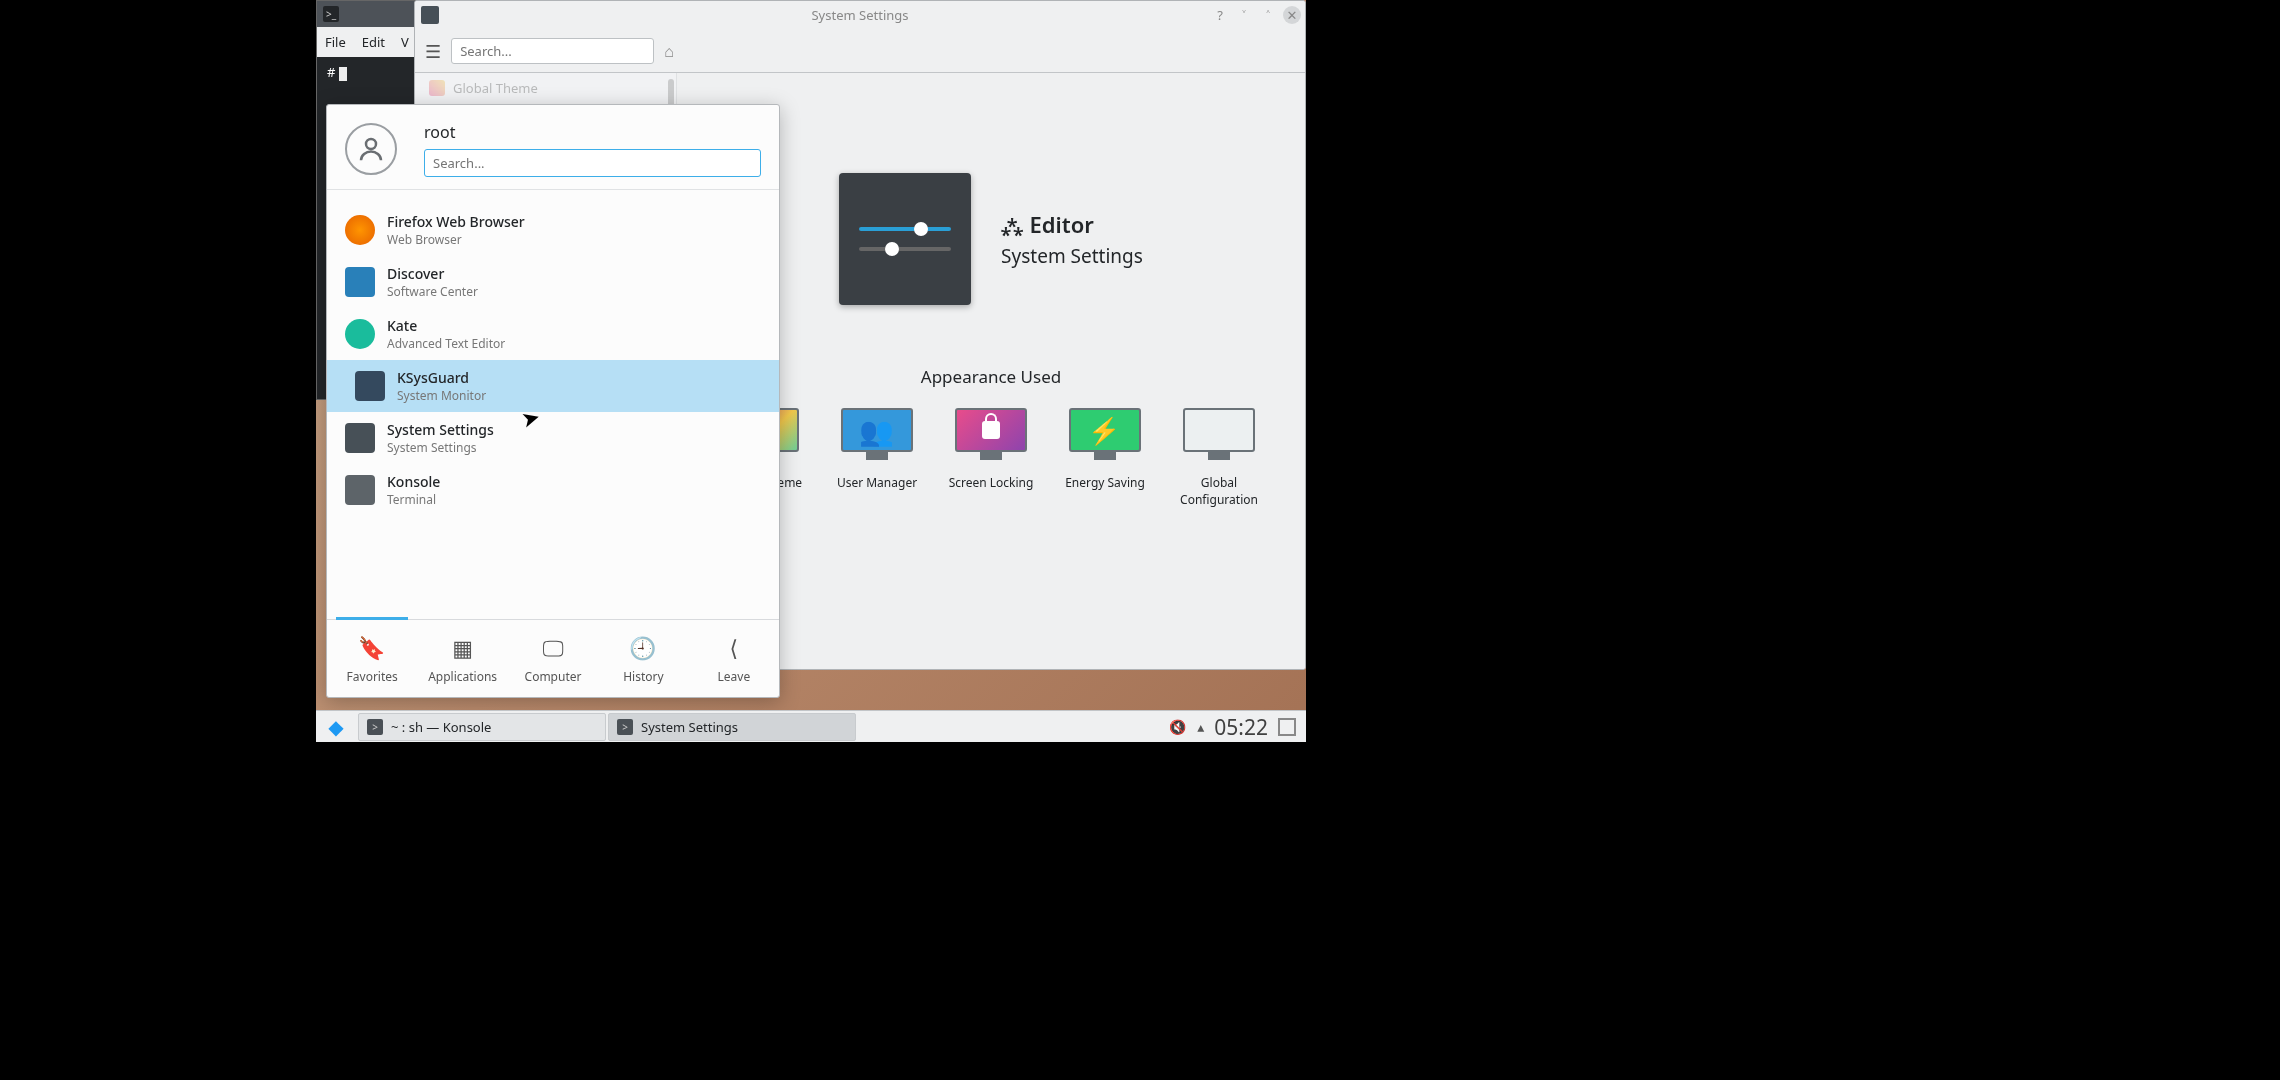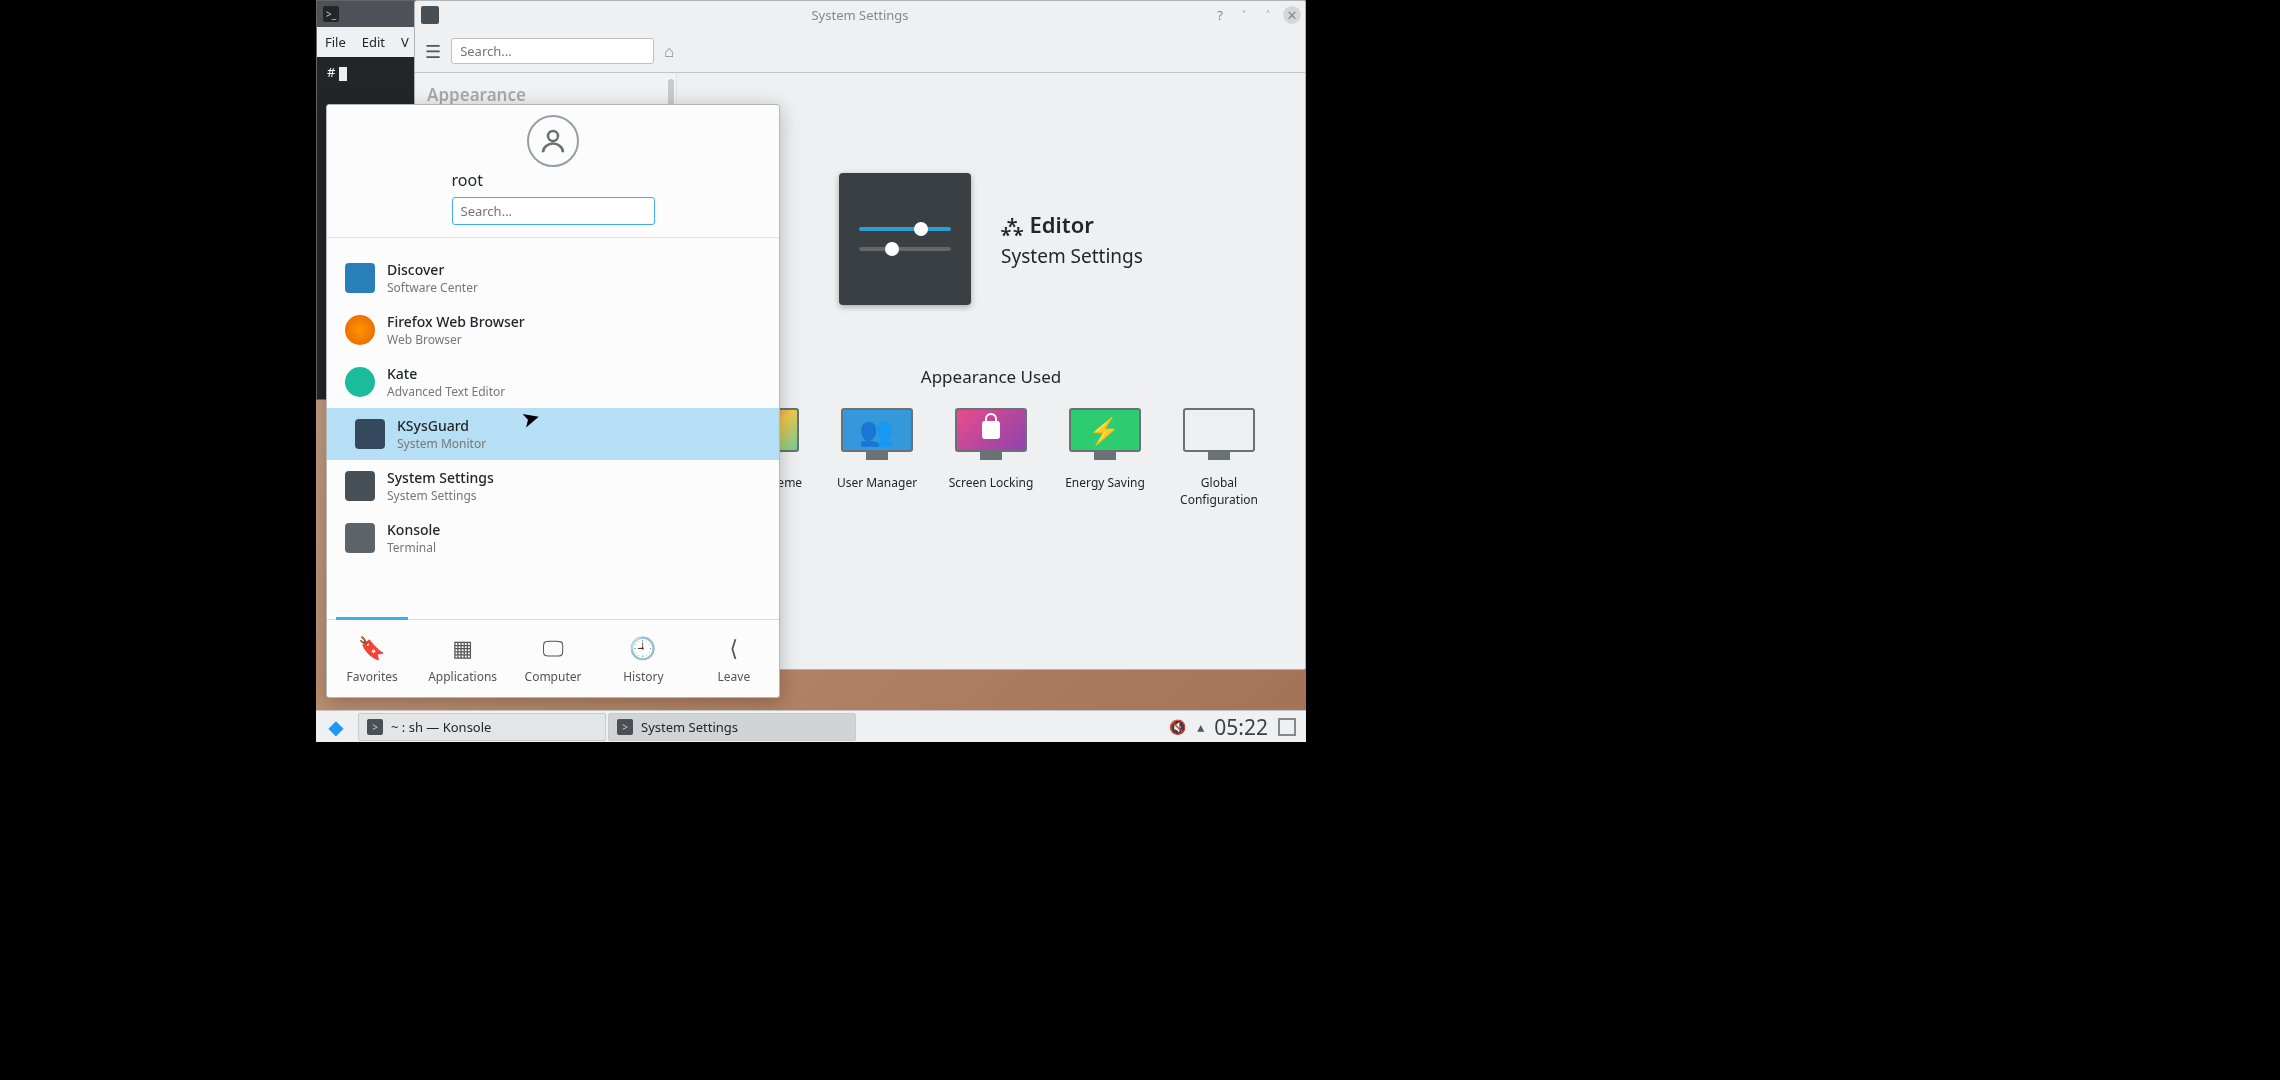--- a/index.html
+++ b/index.html
@@ -49,21 +49,21 @@
 .monitor-frame.theme { background: linear-gradient(135deg, #e84c8b 0%, #f2c94c 60%, #6fcf97 100%); }
 .monitor-frame.users { background: #3498db; display: flex; align-items: center; justify-content: center; color: #fff; font-size: 28px; }
 .monitor-frame.lock { background: linear-gradient(135deg, #e84c8b 0%, #8e44ad 100%); display: flex; align-items: center; justify-content: center; }
 .lock-icon { width: 18px; height: 18px; background: #fff; border-radius: 3px; position: relative; }
 .lock-icon::before { content: ''; position: absolute; top: -8px; left: 3px; width: 8px; height: 8px; border: 2px solid #fff; border-bottom: none; border-radius: 6px 6px 0 0; }
 .monitor-frame.energy { background: #2ecc71; display: flex; align-items: center; justify-content: center; color: #fff; font-size: 26px; }
 .monitor-frame.display { background: #ecf0f1; }
 
 
 .kickoff { position: absolute; left: 326px; top: 104px; width: 454px; height: 594px; background: #fcfcfc; border: 1px solid #b5b8bb; border-radius: 3px; box-shadow: 0 4px 20px rgba(0,0,0,0.25); display: flex; flex-direction: column; }
-.kickoff-header { padding: 10px 18px 12px; display: flex; align-items: center; gap: 2px; border-bottom: 1px solid #e0e2e4; flex-direction: column; }
+.kickoff-header { padding: 16px 18px 12px; display: flex; align-items: center; gap: 27px; border-bottom: 1px solid #e0e2e4; }
 .kickoff-avatar { width: 52px; height: 52px; border: 2px solid #9a9ea2; border-radius: 50%; display: flex; align-items: center; justify-content: center; color: #6a6e72; font-size: 28px; }
 .kickoff-user { flex: 1; }
 .kickoff-user .username { font-size: 16px; color: #232629; margin-bottom: 6px; }
 .kickoff-search { width: 100%; height: 28px; border: 1px solid #3daee9; border-radius: 3px; padding: 0 8px; font-size: 13px; outline: none; }
 .kickoff-list { flex: 1; overflow: hidden; padding-top: 14px; }
 .app-item { display: flex; align-items: center; gap: 12px; padding: 8px 18px; cursor: pointer; }
 .app-item.highlighted { background: #b6dff5; padding-left: 28px; }
 .app-icon { width: 30px; height: 30px; border-radius: 4px; flex-shrink: 0; display: flex; align-items: center; justify-content: center; color: #fff; font-size: 16px; }
 .app-text .app-name { font-size: 14px; color: #232629; font-weight: 500; }
 .app-text .app-desc { font-size: 12px; color: #777; }
@@ -125,21 +125,20 @@
     </div>
   </div>
   <div class="settings-toolbar">
     <span class="hamburger">☰</span>
     <input class="settings-search" placeholder="Search..." style="">
     <span class="home-icon">⌂</span>
   </div>
   <div class="settings-body">
     <div class="settings-sidebar">
       <div class="sidebar-scrollbar"></div>
-      <div class="sidebar-header">Appearance</div>
       <div class="sidebar-item">
           <span class="dot" style="background:linear-gradient(45deg,#e84c8b,#f2c94c)"></span>
           <span>Global Theme</span>
         </div>
       <div class="sidebar-item">
           <span class="dot"></span>
           <span>Plasma Style</span>
         </div>
       <div class="sidebar-item">
           <span class="dot" style="background:#e74c3c;border-radius:50%"></span>
@@ -260,31 +259,31 @@
           <path d="M4 21c0-4 4-7 8-7s8 3 8 7"></path>
         </svg>
     </div>
     <div class="kickoff-user">
       <div class="username">root</div>
       <input class="kickoff-search" placeholder="Search..." style="">
     </div>
   </div>
   <div class="kickoff-list" id="kickoff-list">
       <div class="app-item">
+        <div class="app-icon icon-firefox"></div>
+    <div class="app-text">
+          <div class="app-name">Firefox Web Browser</div>
+          <div class="app-desc">Web Browser</div>
+        </div>
+      </div>
+      <div class="app-item">
         <div class="app-icon icon-discover"></div>
     <div class="app-text">
           <div class="app-name">Discover</div>
           <div class="app-desc">Software Center</div>
-        </div>
-      </div>
-      <div class="app-item">
-        <div class="app-icon icon-firefox"></div>
-    <div class="app-text">
-          <div class="app-name">Firefox Web Browser</div>
-          <div class="app-desc">Web Browser</div>
         </div>
       </div>
       <div class="app-item">
         <div class="app-icon icon-kate"></div>
     <div class="app-text">
           <div class="app-name">Kate</div>
           <div class="app-desc">Advanced Text Editor</div>
         </div>
       </div>
       <div class="app-item highlighted">

